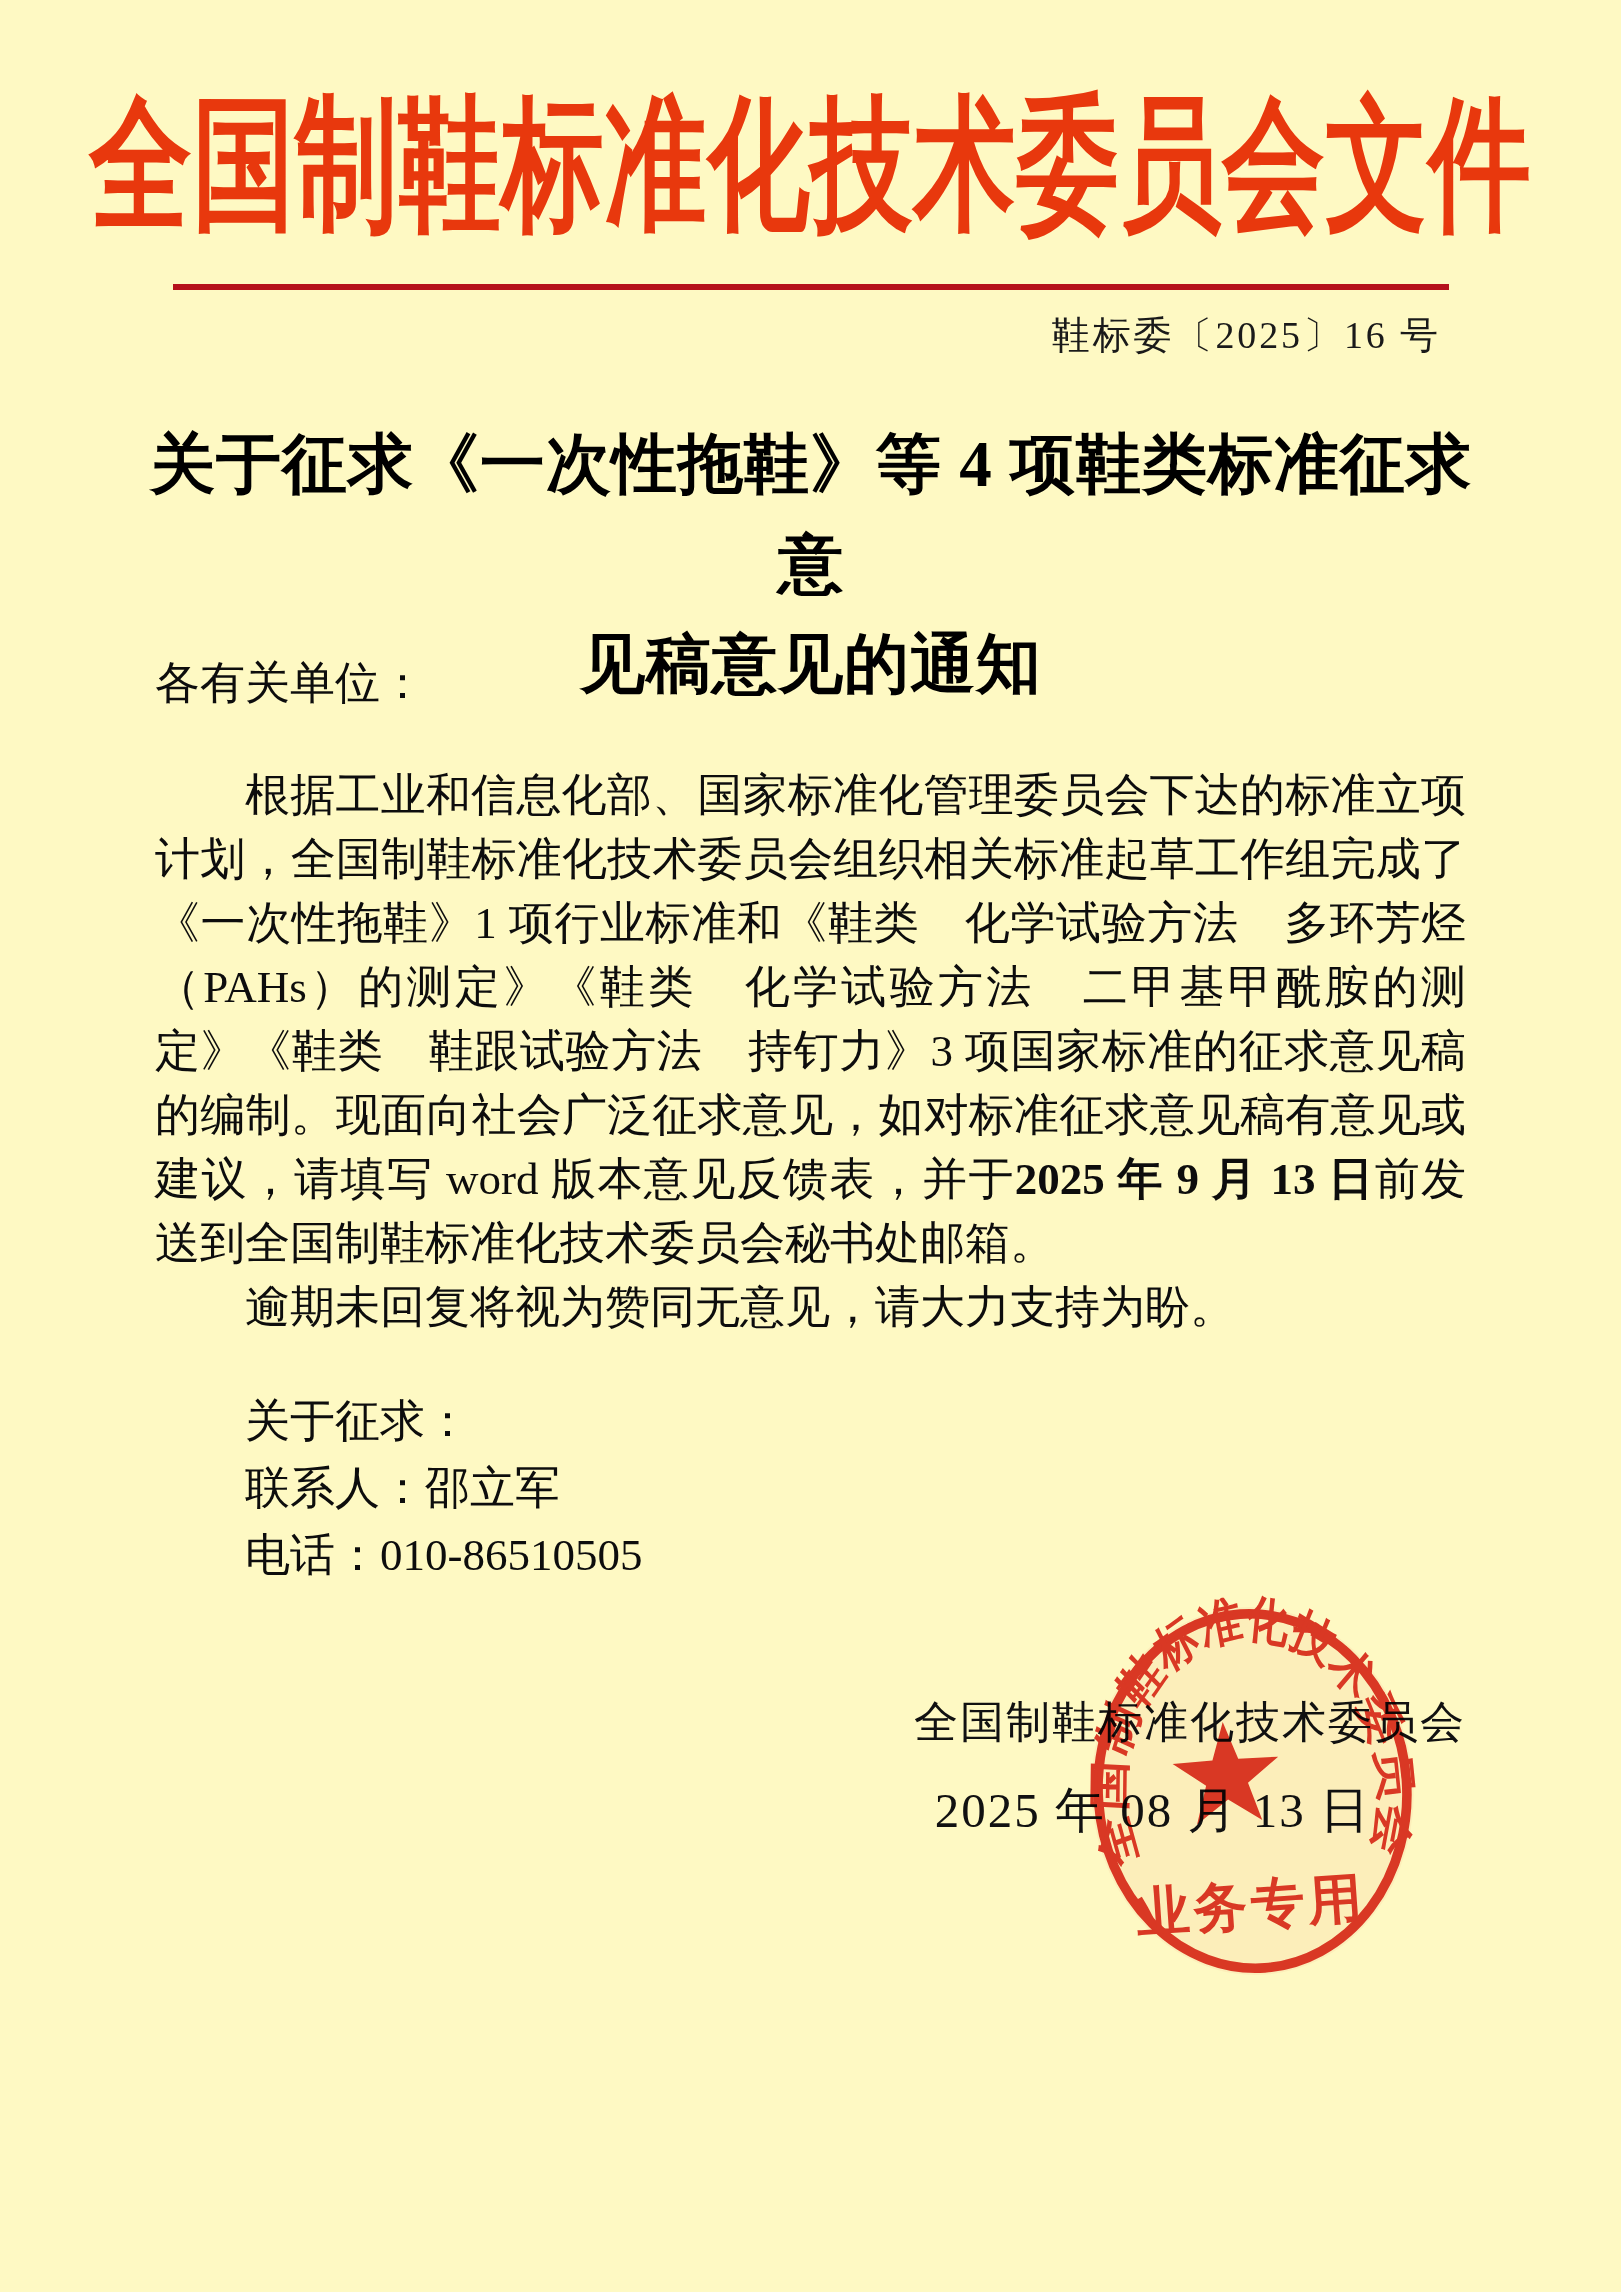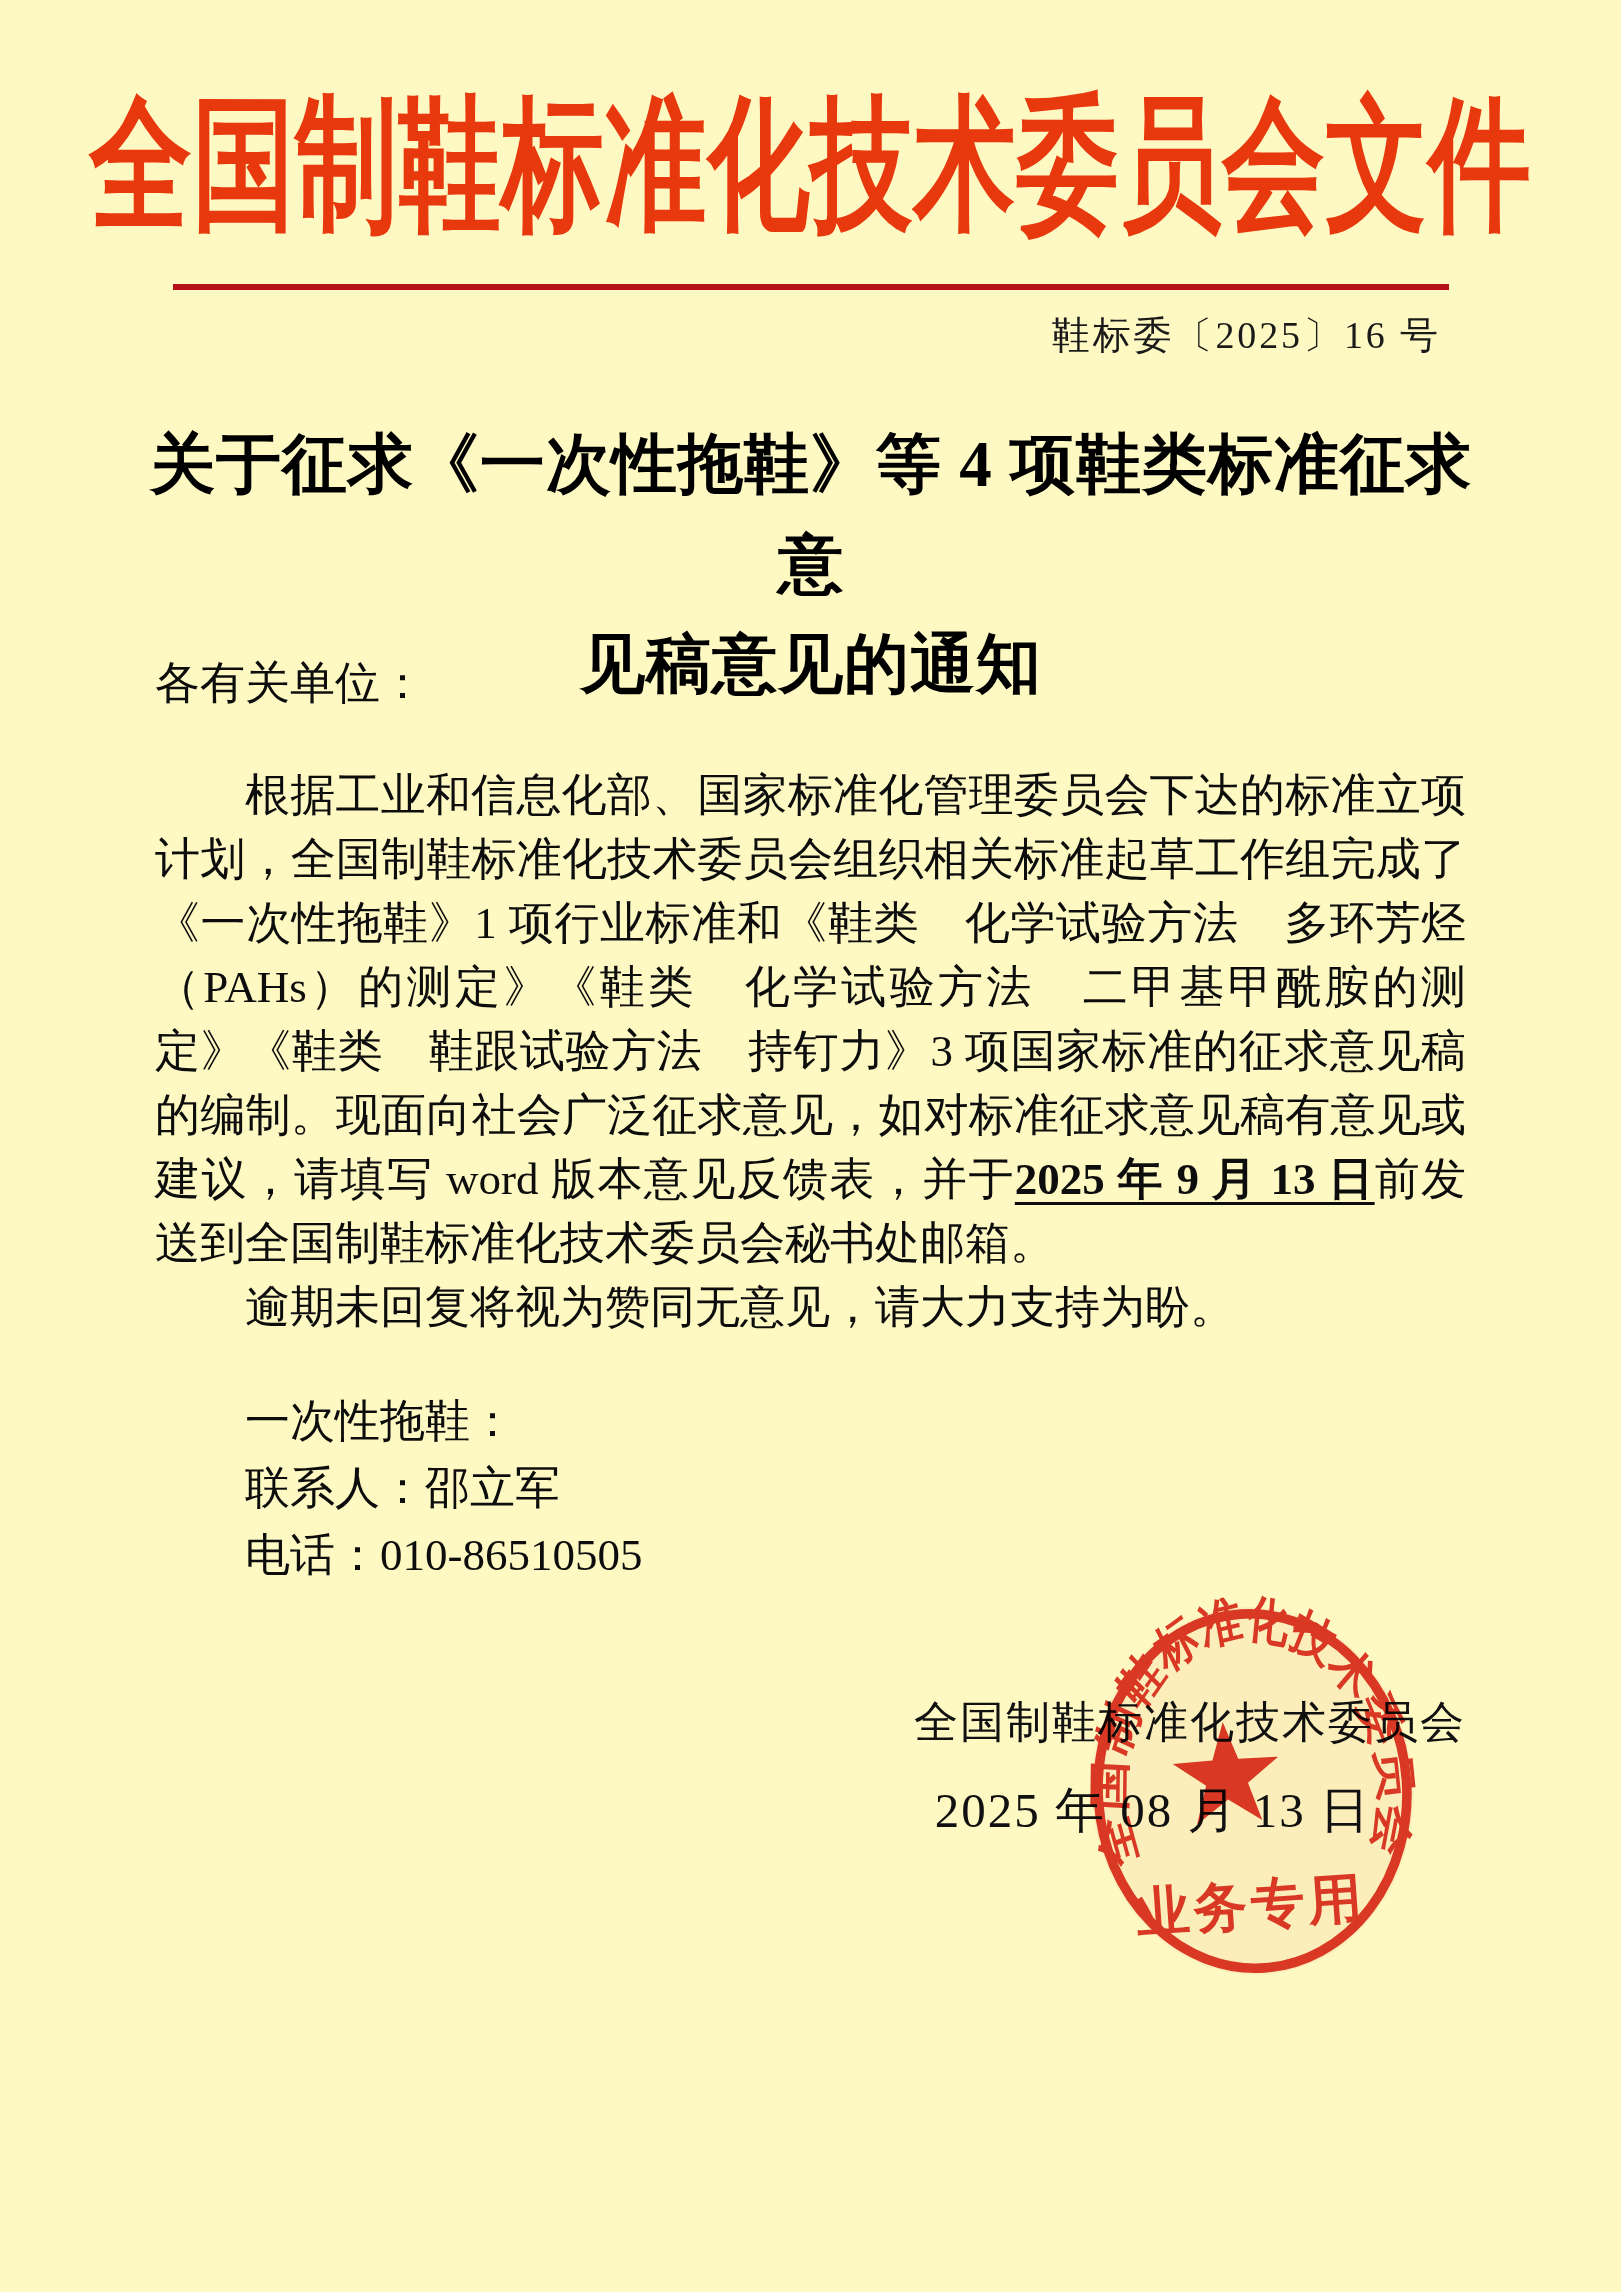--- a/index.html
+++ b/index.html
@@ -48,21 +48,20 @@
   .body-block{
     position:absolute;top:651px;left:155px;width:1311px;
     font-size:45px;line-height:64px;
     text-align:justify;
     color:#0d0d0d;
   }
   .salutation{margin:0 0 48px 0;}
   .para{margin:0;text-indent:2em;}
   .deadline{
     font-weight:bold;
-    text-decoration:underline;
     text-underline-offset:7.8px;
     text-decoration-thickness:2.9px;
   }
   .contact{margin-top:49px;}
   .contact p{margin:0;text-indent:2em;line-height:67px;}
   
   .signature{
     position:absolute;top:1692px;left:155px;width:1311px;
     text-align:right;
     font-size:44px;line-height:61px;
@@ -106,21 +105,21 @@
   </div>
 
   <div class="body-block">
     <p class="salutation">各有关单位：</p>
 
     <p class="para"><span>根据工业和信息化部、国家标准化管理委员会下达的标准立项计划，全国制鞋标准化技术委员会组织相关标准起草工作组完成了《一次性拖鞋》1 项行业标准和《鞋类　化学试验方法　多环芳烃（PAHs）的测定》《鞋类　化学试验方法　二甲基甲酰胺的测定》《鞋类　鞋跟试验方法　持钉力》3 项国家标准的征求意见稿的编制。现面向社会广泛征求意见，如对标准征求意见稿有意见或建议，请填写 word 版本意见反馈表，并于</span><span class="deadline">2025 年 9 月 13 日</span><span>前发送到全国制鞋标准化技术委员会秘书处邮箱。</span></p>
 
     <p class="para">逾期未回复将视为赞同无意见，请大力支持为盼。</p>
 
     <div class="contact">
-      <p>一次性拖鞋：</p>
+      <p>关于征求：</p>
       <p>联系人：邵立军</p>
       <p>电话：010-86510505</p>
     </div>
   </div>
 
   <div class="signature">全国制鞋标准化技术委员会</div>
 
   <div class="sign-date">2025 年 08 月 13 日</div>
 
   <div class="seal">

